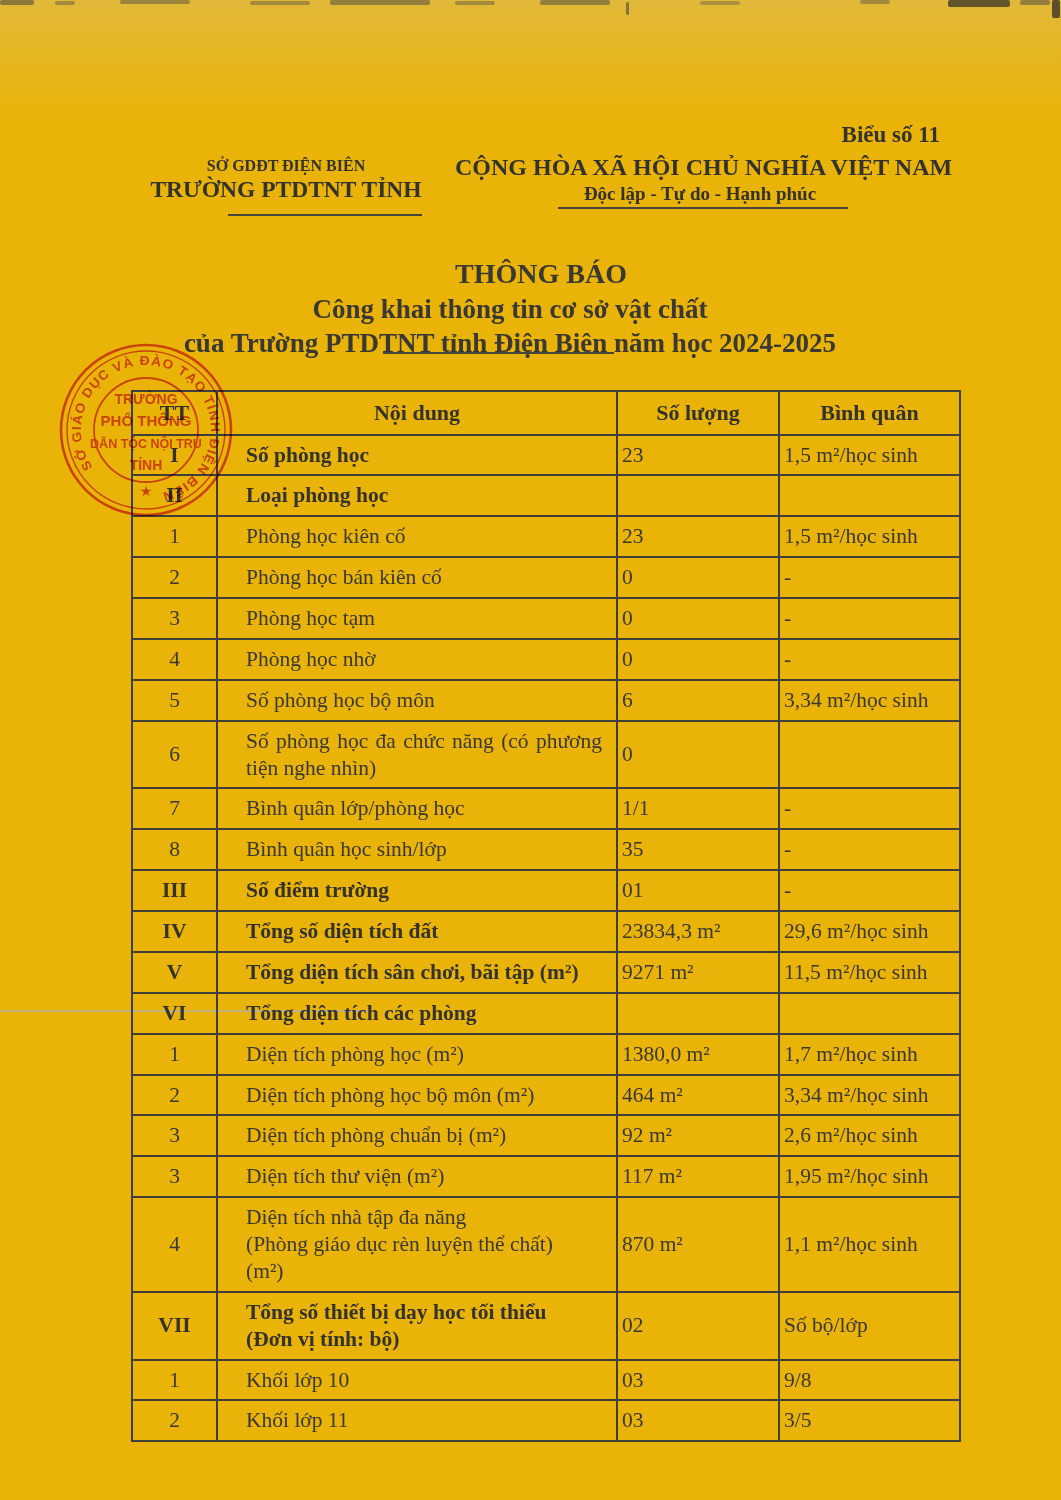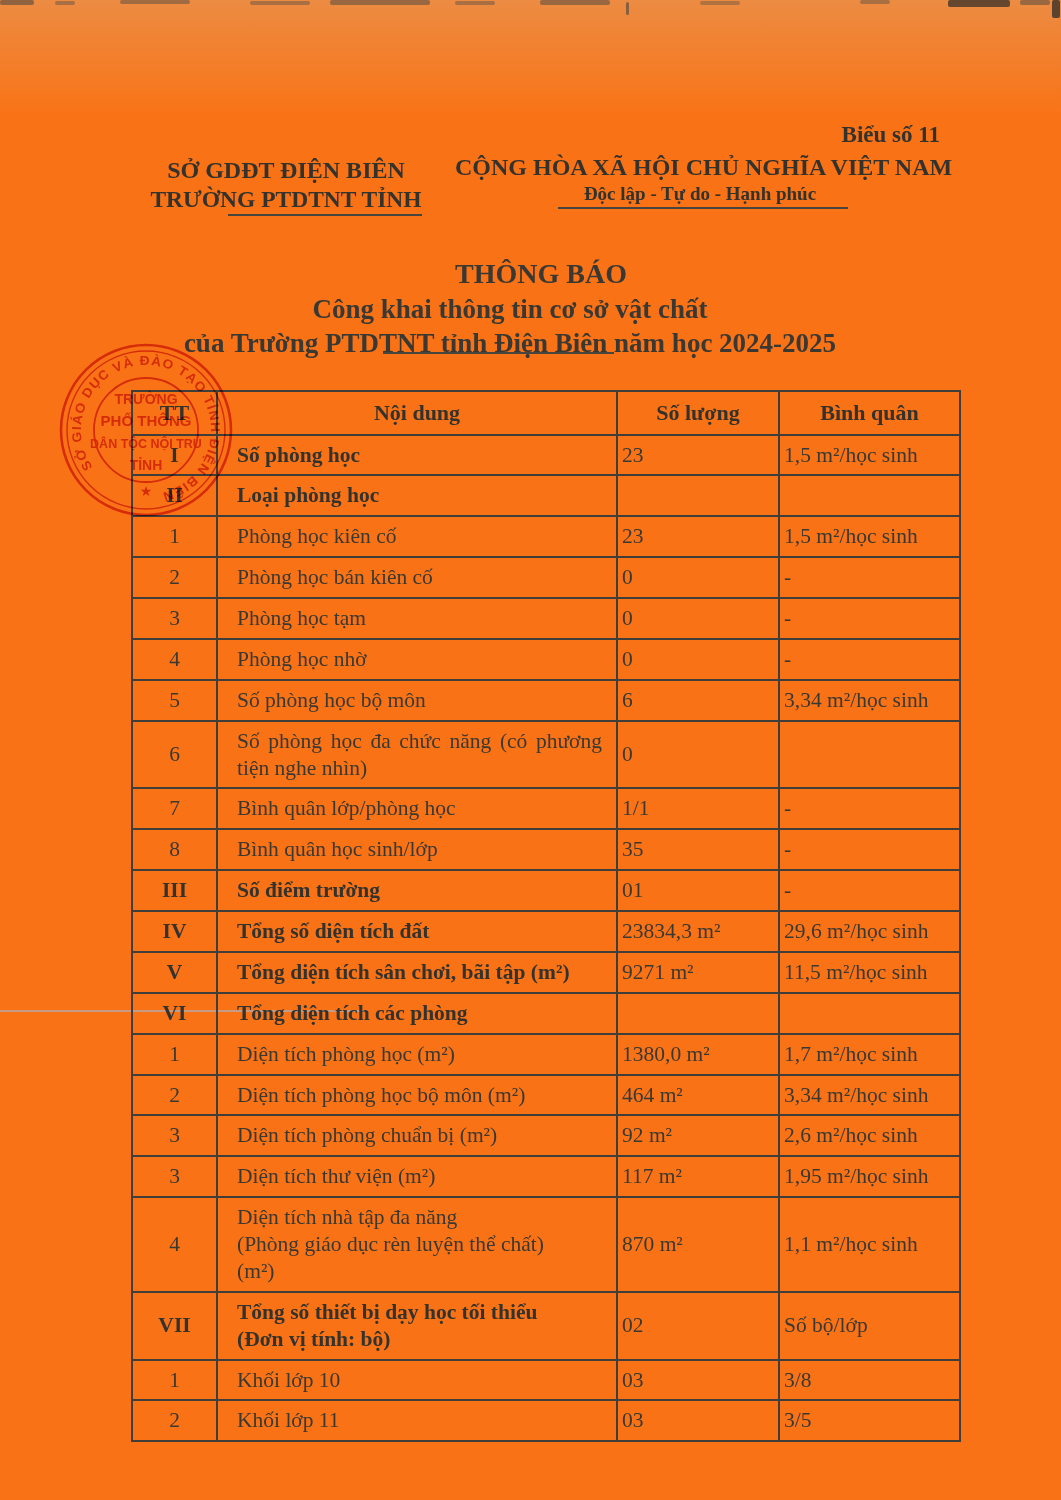--- a/index.html
+++ b/index.html
@@ -1,40 +1,40 @@
 <!DOCTYPE html>
 <html><head>
 <meta charset="utf-8">
 <style>
   html,body{margin:0;padding:0;background:#e8e4d8;}
   .page{
     position:relative;
     width:1061px;height:1500px;
-    background:#f97316;
+    background:#eab308;
     overflow:hidden;
     font-family:"Liberation Serif","DejaVu Serif",serif;
     color:#3a3833;
   }
   .page::before{
     content:'';position:absolute;left:0;top:0;right:0;height:115px;
     background:linear-gradient(180deg, rgba(205,196,170,0.30), rgba(205,196,170,0));
     pointer-events:none;
   }
   
   .noise span{position:absolute;background:#454440;border-radius:2px;}
   
   .form-number{
     position:absolute;left:700px;top:122px;width:240px;
     text-align:right;font-size:23px;font-weight:bold;color:#34322d;
   }
   .issuer-block{
     position:absolute;left:96px;top:156px;width:380px;
     text-align:center;font-weight:bold;color:#34322d;line-height:1.2;
   }
-  .issuer-block .l1{font-size:24px;}
+  .issuer-block .l1{font-size:16px;}
   .issuer-block .l2{font-size:23.5px;}
   .national-block{
     position:absolute;left:455px;top:153px;width:490px;
     text-align:center;font-weight:bold;color:#34322d;line-height:1.22;white-space:nowrap;
   }
   .national-block .l1{font-size:24px;}
   .national-block .l2{font-size:19px;}
   .title-block{
     position:absolute;left:160px;top:256px;width:700px;
     text-align:center;font-weight:bold;color:#3a3833;line-height:1.25;
@@ -57,21 +57,21 @@
     font-size:21.5px;color:#3a3833;
   }
   table.facility th,table.facility td{
     border:2px solid #403e3a;line-height:1.25;vertical-align:middle;
   }
   table.facility th{
     font-size:22px;font-weight:bold;text-align:center;padding:7px 14px;color:#34322d;
   }
   td.c-tt{text-align:center;padding:6px 2px;}
   td.c-tt.roman{font-weight:bold;color:#34322d;}
-  td.c-nd{text-align:left;padding:6px 14px 6px 19px;white-space:pre-line;}
+  td.c-nd{text-align:left;padding:6px 14px 6px 28px;white-space:pre-line;}
   td.c-nd.just{text-align:justify;text-align-last:left;}
   tr.bold-row td.c-nd{font-weight:bold;color:#34322d;}
   td.c-sl,td.c-bq{text-align:left;padding:6px 4px;margin-left:44px;}
   
   .stamp{
     position:absolute;left:58px;top:342px;width:176px;height:176px;
     mix-blend-mode:multiply;opacity:0.85;z-index:5;
     font-family:"Liberation Sans","DejaVu Sans",sans-serif;
   }
 </style>
@@ -255,21 +255,21 @@
           <td class="c-tt roman">VII</td>
           <td class="c-nd">Tổng số thiết bị dạy học tối thiểu
 (Đơn vị tính: bộ)</td>
           <td class="c-sl">02</td>
           <td class="c-bq">Số bộ/lớp</td>
         </tr>
         <tr>
           <td class="c-tt">1</td>
           <td class="c-nd">Khối lớp 10</td>
           <td class="c-sl">03</td>
-          <td class="c-bq">3/8</td>
+          <td class="c-bq">9/8</td>
         </tr>
         <tr>
           <td class="c-tt">2</td>
           <td class="c-nd">Khối lớp 11</td>
           <td class="c-sl">03</td>
           <td class="c-bq">3/5</td>
         </tr>
       </tbody>
   </table>
 

